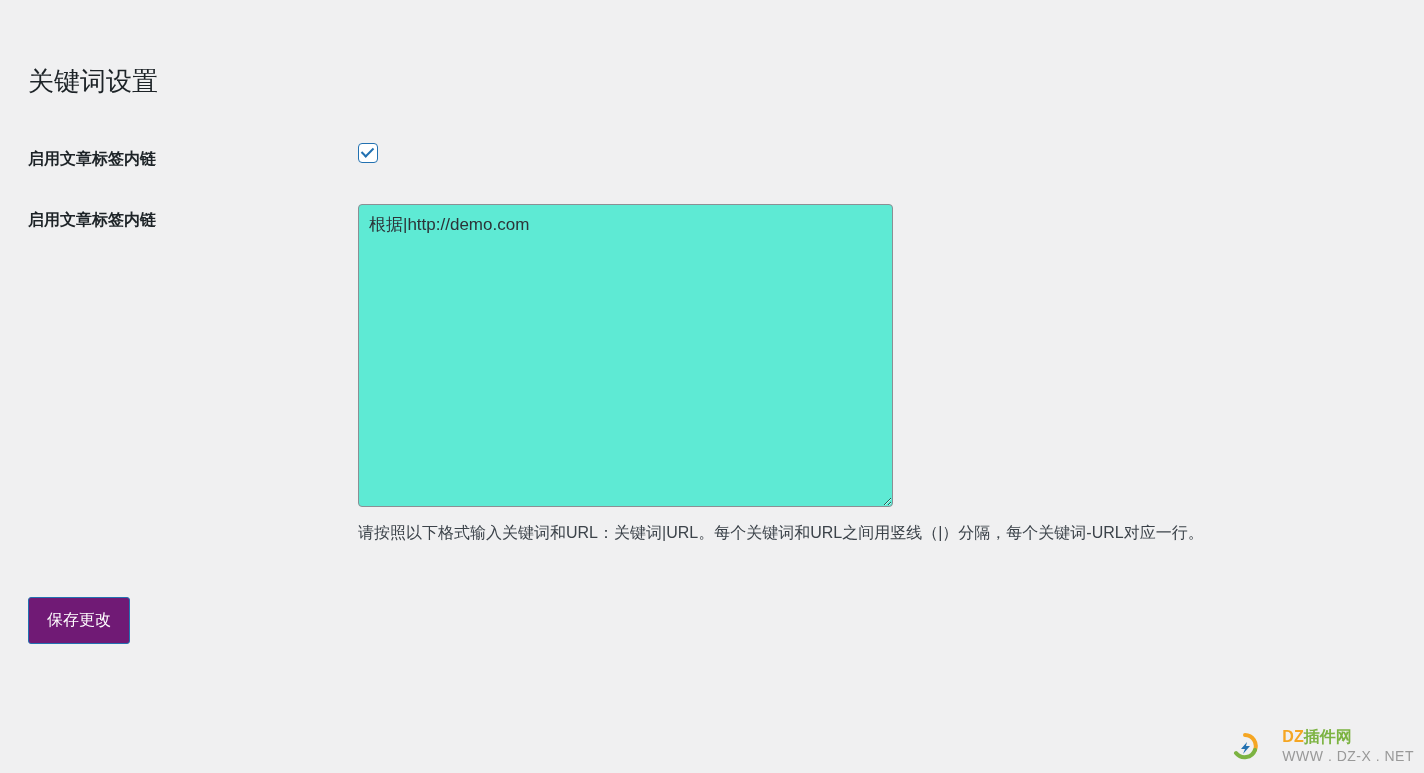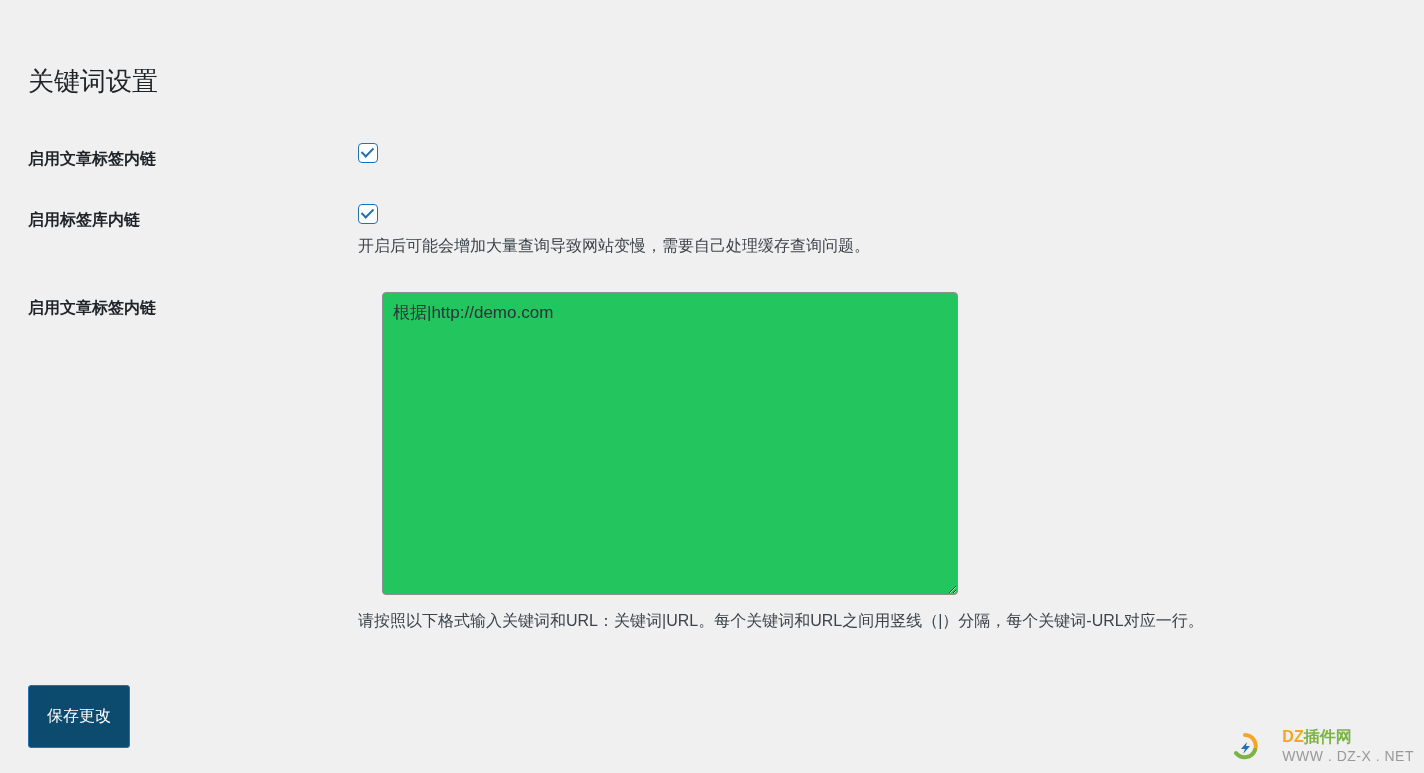--- a/index.html
+++ b/index.html
@@ -67,42 +67,41 @@
     border-width: 0 2.5px 2.5px 0;
     transform: rotate(45deg);
   }
   .description {
     font-size: 16px;
     color: #3c434a;
     margin-top: 10px;
     line-height: 1.5;
   }
   textarea.large-text {
-    width: 576px;
+    width: 535px;
     height: 303px;
     padding: 8px 10px;
     font-size: 17px;
     line-height: 1.4;
     border: 1px solid #8c8f94;
     border-radius: 4px;
-    background: #22c55e;
+    background: #5eead4;
     color: #2c3338;
     resize: both;
     font-family: inherit;
-    margin-left: 24px;
   }
   .submit-row {
     margin-top: 32px;
   }
   .button-primary {
-    background: #0c4a6e;
+    background: #701a75;
     border: 1px solid #2271b1;
     color: #fff;
     font-size: 16px;
-    padding: 20px 18px;
+    padding: 12px 18px;
     border-radius: 3px;
     cursor: pointer;
     font-family: inherit;
   }
   .watermark {
     position: absolute;
     right: 10px;
     bottom: 10px;
     display: flex;
     align-items: center;
@@ -138,27 +137,20 @@
 
 <table class="form-table">
   <tbody>
     <tr>
       <th>启用文章标签内链</th>
       <td>
         <input type="checkbox" checked="" style="">
       </td>
     </tr>
     <tr>
-      <th>启用标签库内链</th>
-      <td>
-        <input type="checkbox" checked="" style="">
-        <p class="description">开启后可能会增加大量查询导致网站变慢，需要自己处理缓存查询问题。</p>
-      </td>
-    </tr>
-    <tr>
       <th>启用文章标签内链</th>
       <td>
         <textarea class="large-text" style="">根据|http://demo.com</textarea>
         <p class="description">请按照以下格式输入关键词和URL：关键词|URL。每个关键词和URL之间用竖线（|）分隔，每个关键词-URL对应一行。</p>
       </td>
     </tr>
   </tbody>
 </table>
 
 <div class="submit-row">

